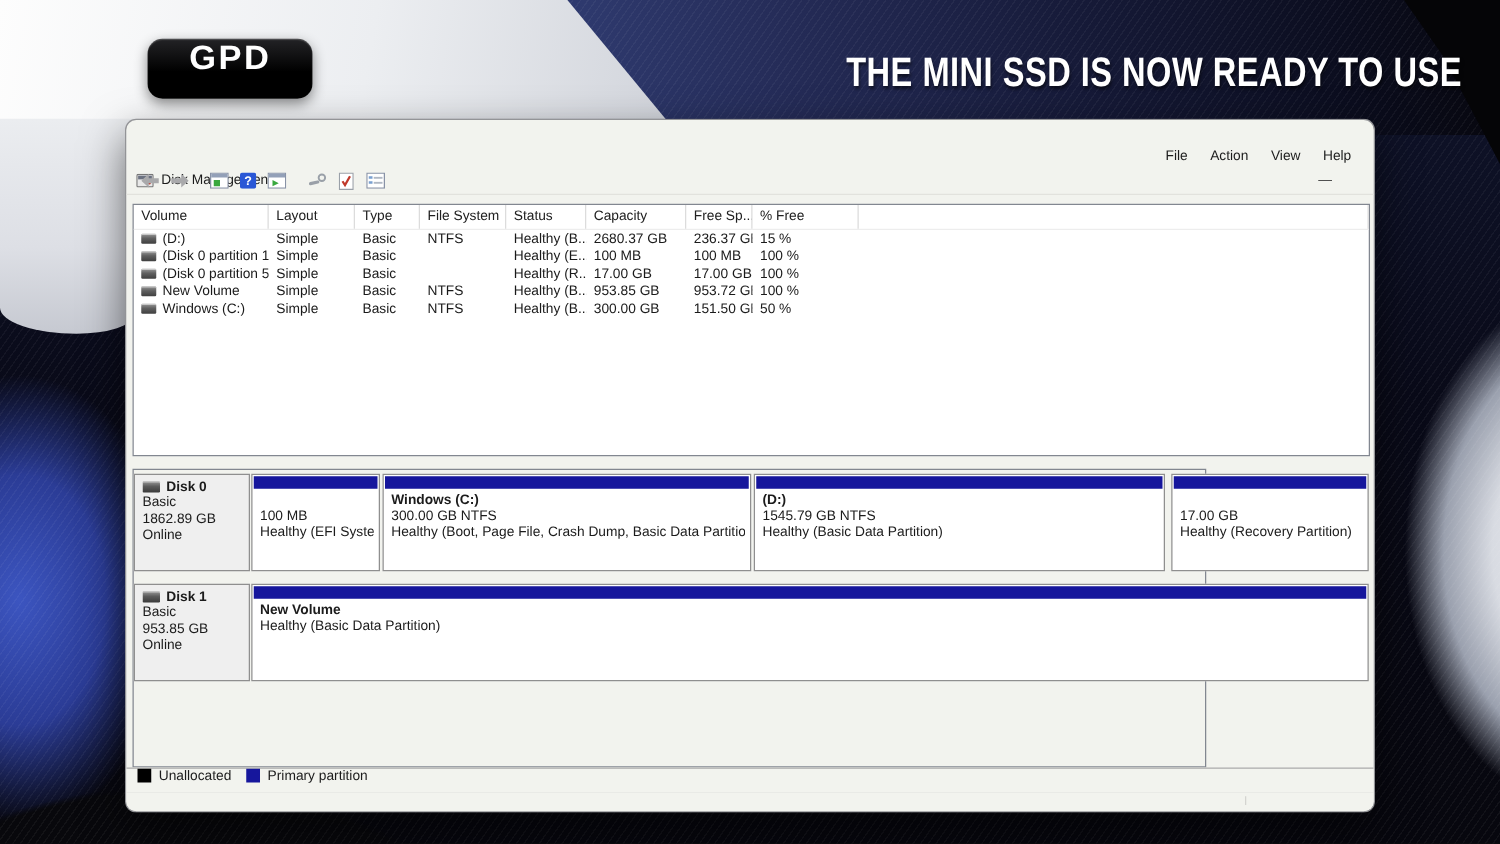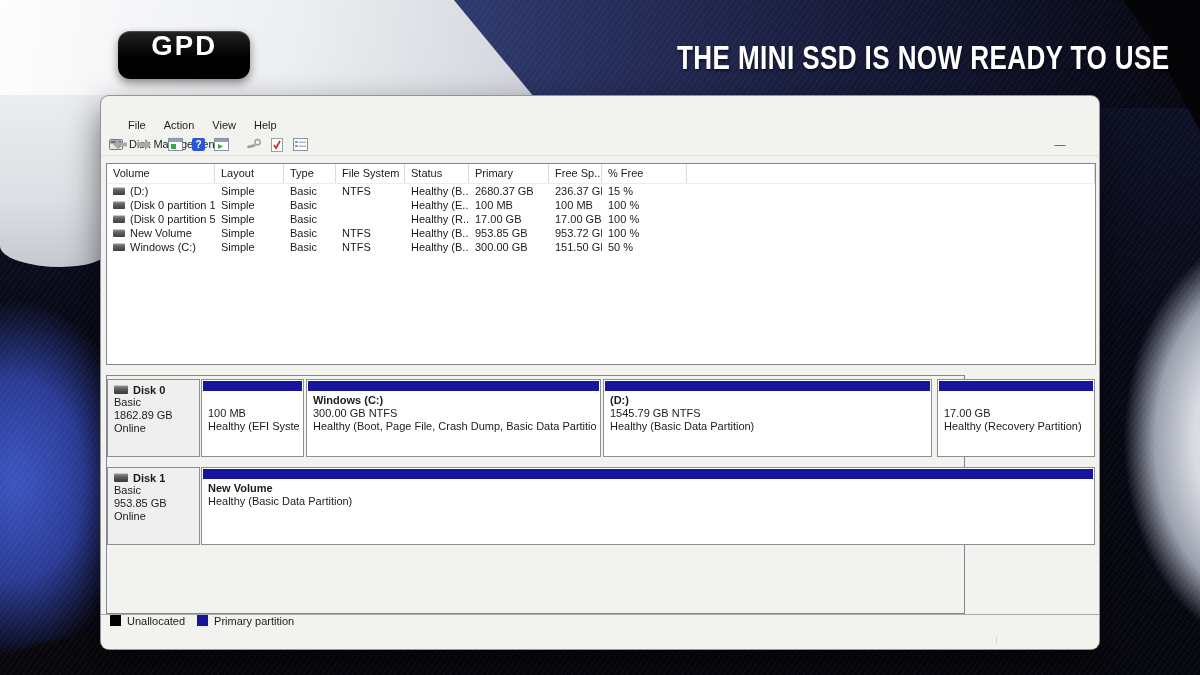--- a/index.html
+++ b/index.html
@@ -32,21 +32,21 @@
   .headline{position:absolute;right:30px;top:39px;color:#fff;font-size:33px;font-weight:bold;
     white-space:nowrap;transform:scaleX(0.79);transform-origin:100% 50%;
     text-shadow:1px 2px 3px rgba(0,0,0,0.55);letter-spacing:0.5px;}
   
   .win{position:absolute;left:100px;top:95px;width:1000px;height:555px;background:#f2f3ee;
     border-radius:9px;border:1px solid rgba(70,70,80,0.55);box-sizing:border-box;
     box-shadow:0 14px 34px rgba(0,0,0,0.55);overflow:hidden;color:#1b1b1b;font-size:11px;}
   .titlebar{position:absolute;left:0;top:0;right:0;height:20px;display:flex;align-items:center;padding-left:8px;gap:6px;margin-top:38px;}
   .title{font-size:11px;color:#1c1c1c;}
   .minbtn{position:absolute;right:22px;top:0;width:34px;height:19px;display:flex;align-items:center;justify-content:center;color:#444;font-size:11px;}
-  .menubar{position:absolute;left:14px;top:20px;right:0;height:18px;display:flex;align-items:center;padding-left:13px;}
+  .menubar{position:absolute;left:0;top:20px;right:0;height:18px;display:flex;align-items:center;padding-left:13px;justify-content:flex-end;}
   .menubar .mi{margin-right:18px;font-size:11px;color:#1c1c1c;}
   .toolbar{position:absolute;left:0;top:38px;right:0;height:21px;display:flex;align-items:center;padding-left:10px;border-bottom:1px solid #e2e2dd;}
   .tbi{display:inline-flex;align-items:center;justify-content:center;width:18px;height:16px;margin-right:5px;}
   .gap1{width:9px;} .gap2{width:10px;}
   
   .list{position:absolute;left:5px;top:67px;width:990px;height:202px;background:#fff;border:1px solid #828790;box-sizing:border-box;}
   .lhead{display:flex;height:19px;border-bottom:1px solid #ededed;}
   .lhead .h{box-sizing:border-box;border-right:1px solid #dcdcdc;padding:3px 12px 0 6px;font-size:11px;color:#202020;overflow:hidden;white-space:nowrap;}
   .lrow{display:flex;height:14px;align-items:center;}
   .lrow .c{box-sizing:border-box;padding-left:6px;font-size:11px;color:#1a1a1a;overflow:hidden;white-space:nowrap;}
@@ -163,21 +163,21 @@
         </span>
     </div>
 
     <div class="list">
       <div class="lhead">
         <div class="h w0">Volume</div>
         <div class="h w1">Layout</div>
         <div class="h w2">Type</div>
         <div class="h w3">File System</div>
         <div class="h w4">Status</div>
-        <div class="h w5">Primary</div>
+        <div class="h w5">Capacity</div>
         <div class="h w6">Free Sp...</div>
         <div class="h w7">% Free</div>
         <div class="h wf"></div>
       </div>
 
       <div class="lrow">
         <div class="c w0 first">
             <span class="vol-ico"></span>
             <span>(D:)</span>
           </div>

